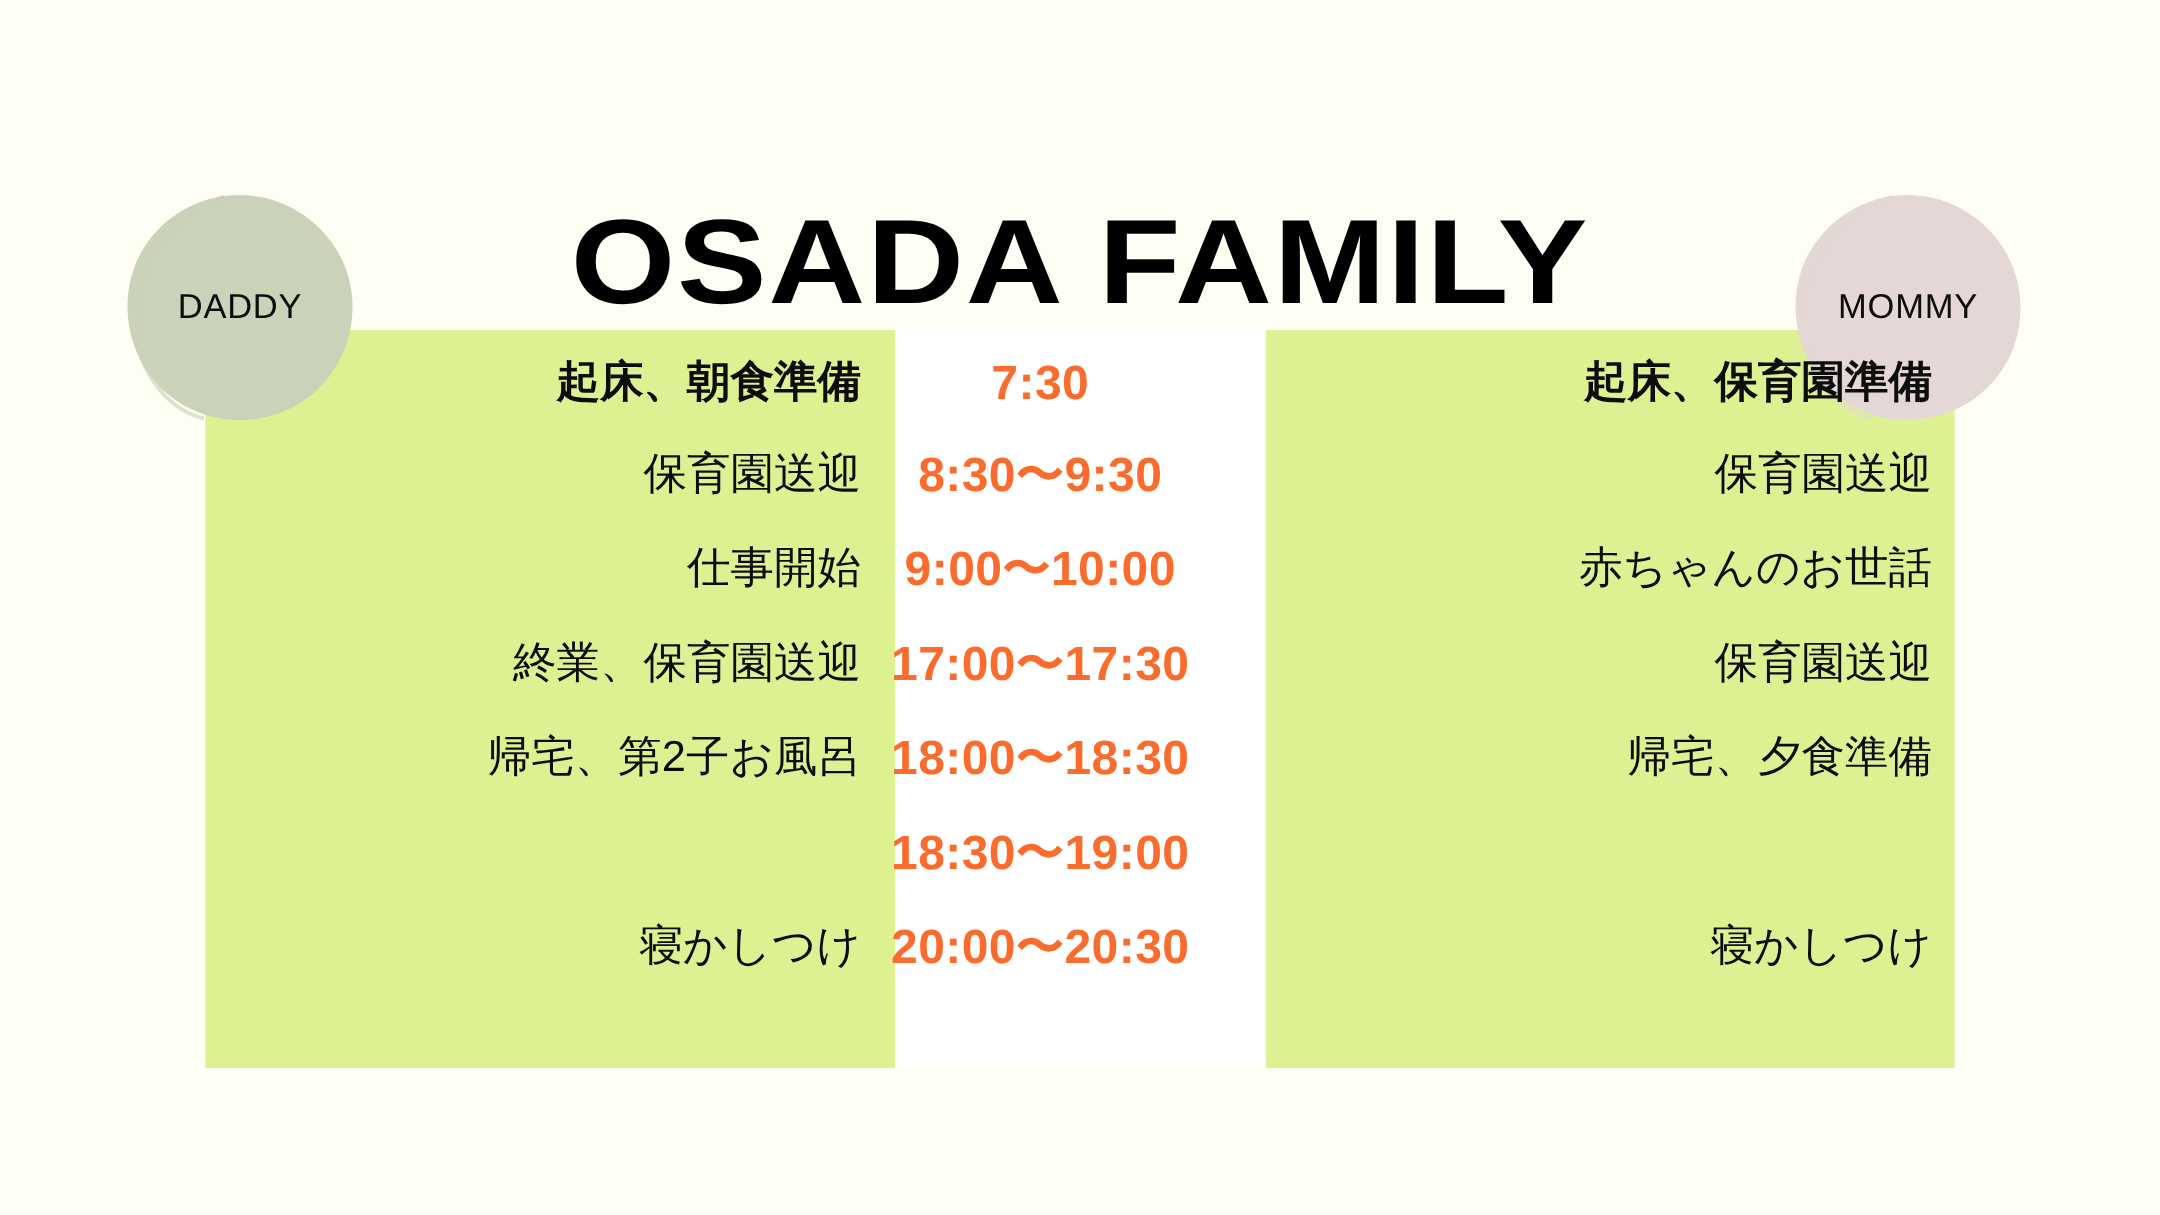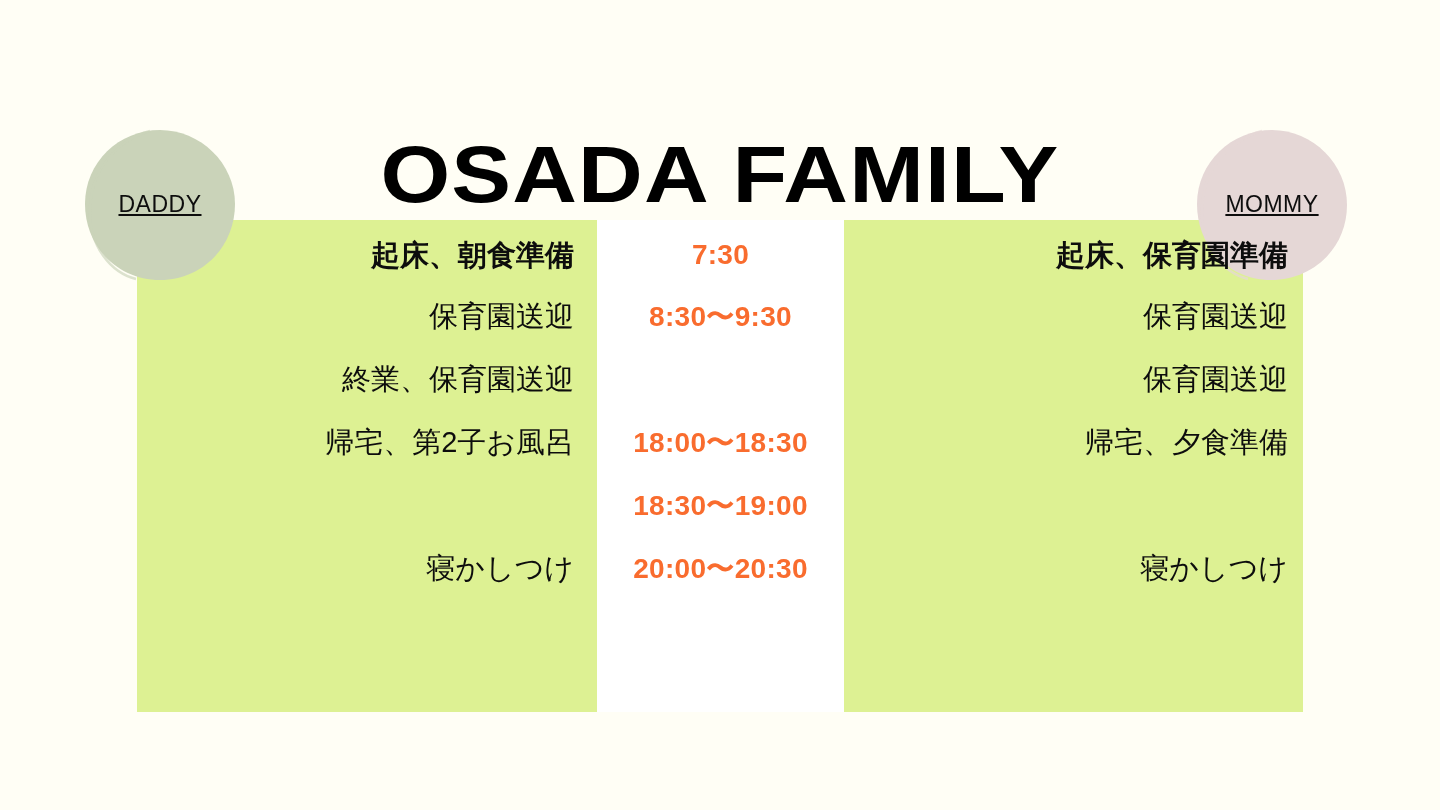--- a/index.html
+++ b/index.html
@@ -74,21 +74,20 @@
     position: absolute;
     left: 0;
     width: 100%;
     text-align: center;
     font-family: "Liberation Sans", "DejaVu Sans", sans-serif;
     font-size: 23px;
     font-weight: 400;
     letter-spacing: 0.5px;
     color: #0d0d0d;
     pointer-events: none;
-    text-decoration: underline;
   }
   #blob-daddy {
     left: 84px;
     top: 129px;
     width: 152px;
     height: 152px;
   }
   #blob-daddy .blob-label { top: 62px; }
   #blob-mommy {
     left: 1196px;
@@ -120,25 +119,25 @@
     color: #0d0d0d;
     white-space: nowrap;
     font-family: "Liberation Sans", "DejaVu Sans", sans-serif;
   }
   .cell-daddy {
     left: 137px;
     width: 437px;
     text-align: right;
   }
   .cell-time {
-    left: 597px;
+    left: 570px;
     width: 247px;
     text-align: center;
     font-weight: 700;
-    font-size: 28px;
+    font-size: 32px;
     color: #f96c2e;
     letter-spacing: 0.3px;
   }
   .cell-mommy {
     left: 868px;
     width: 420px;
     text-align: right;
   }
   .row:first-child .cell { height: 66px; line-height: 66px; font-weight: bold; }
   #rows .row { height: 63px; }
@@ -176,21 +175,27 @@
         <div class="cell cell-daddy">起床、朝食準備</div>
         <div class="cell cell-time">7:30</div>
         <div class="cell cell-mommy">起床、保育園準備</div>
       </div>
       <div class="row">
         <div class="cell cell-daddy">保育園送迎</div>
         <div class="cell cell-time">8:30〜9:30</div>
         <div class="cell cell-mommy">保育園送迎</div>
       </div>
       <div class="row">
+        <div class="cell cell-daddy">仕事開始</div>
+        <div class="cell cell-time">9:00〜10:00</div>
+        <div class="cell cell-mommy">赤ちゃんのお世話</div>
+      </div>
+      <div class="row">
         <div class="cell cell-daddy">終業、保育園送迎</div>
+        <div class="cell cell-time">17:00〜17:30</div>
         <div class="cell cell-mommy">保育園送迎</div>
       </div>
       <div class="row">
         <div class="cell cell-daddy">帰宅、第2子お風呂</div>
         <div class="cell cell-time">18:00〜18:30</div>
         <div class="cell cell-mommy">帰宅、夕食準備</div>
       </div>
       <div class="row">
         <div class="cell cell-time">18:30〜19:00</div>
       </div>

